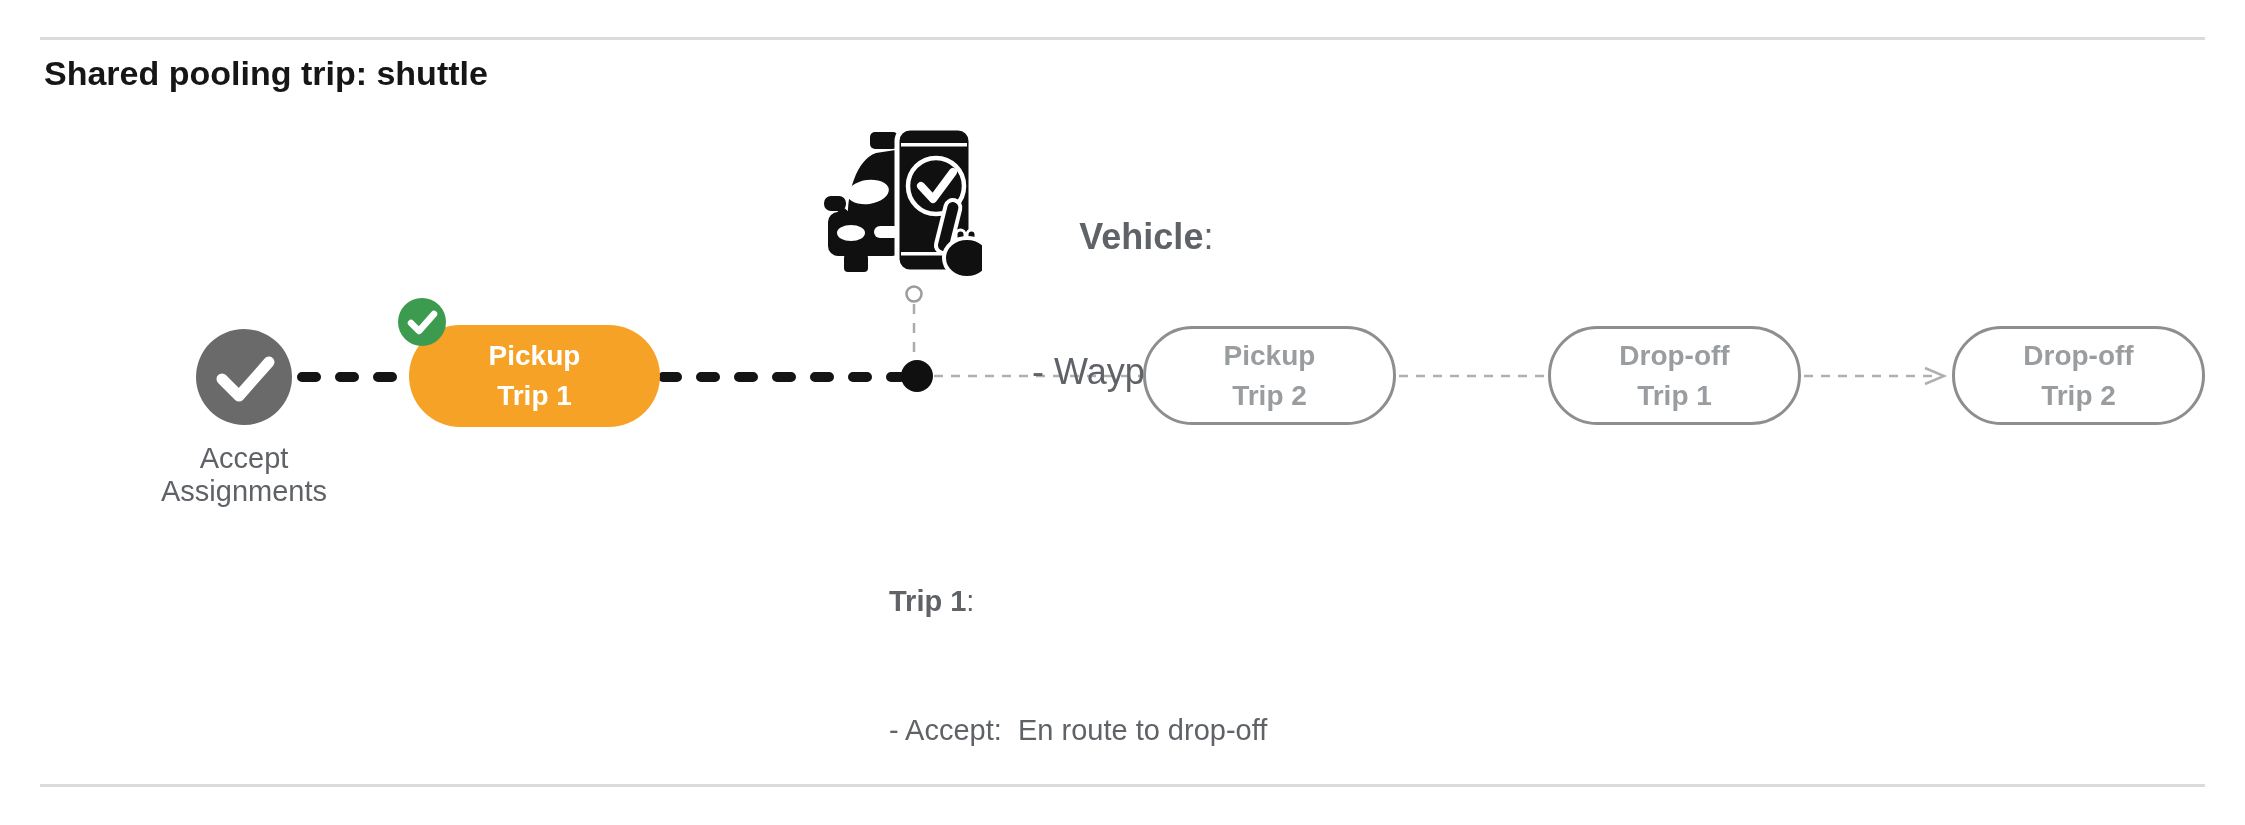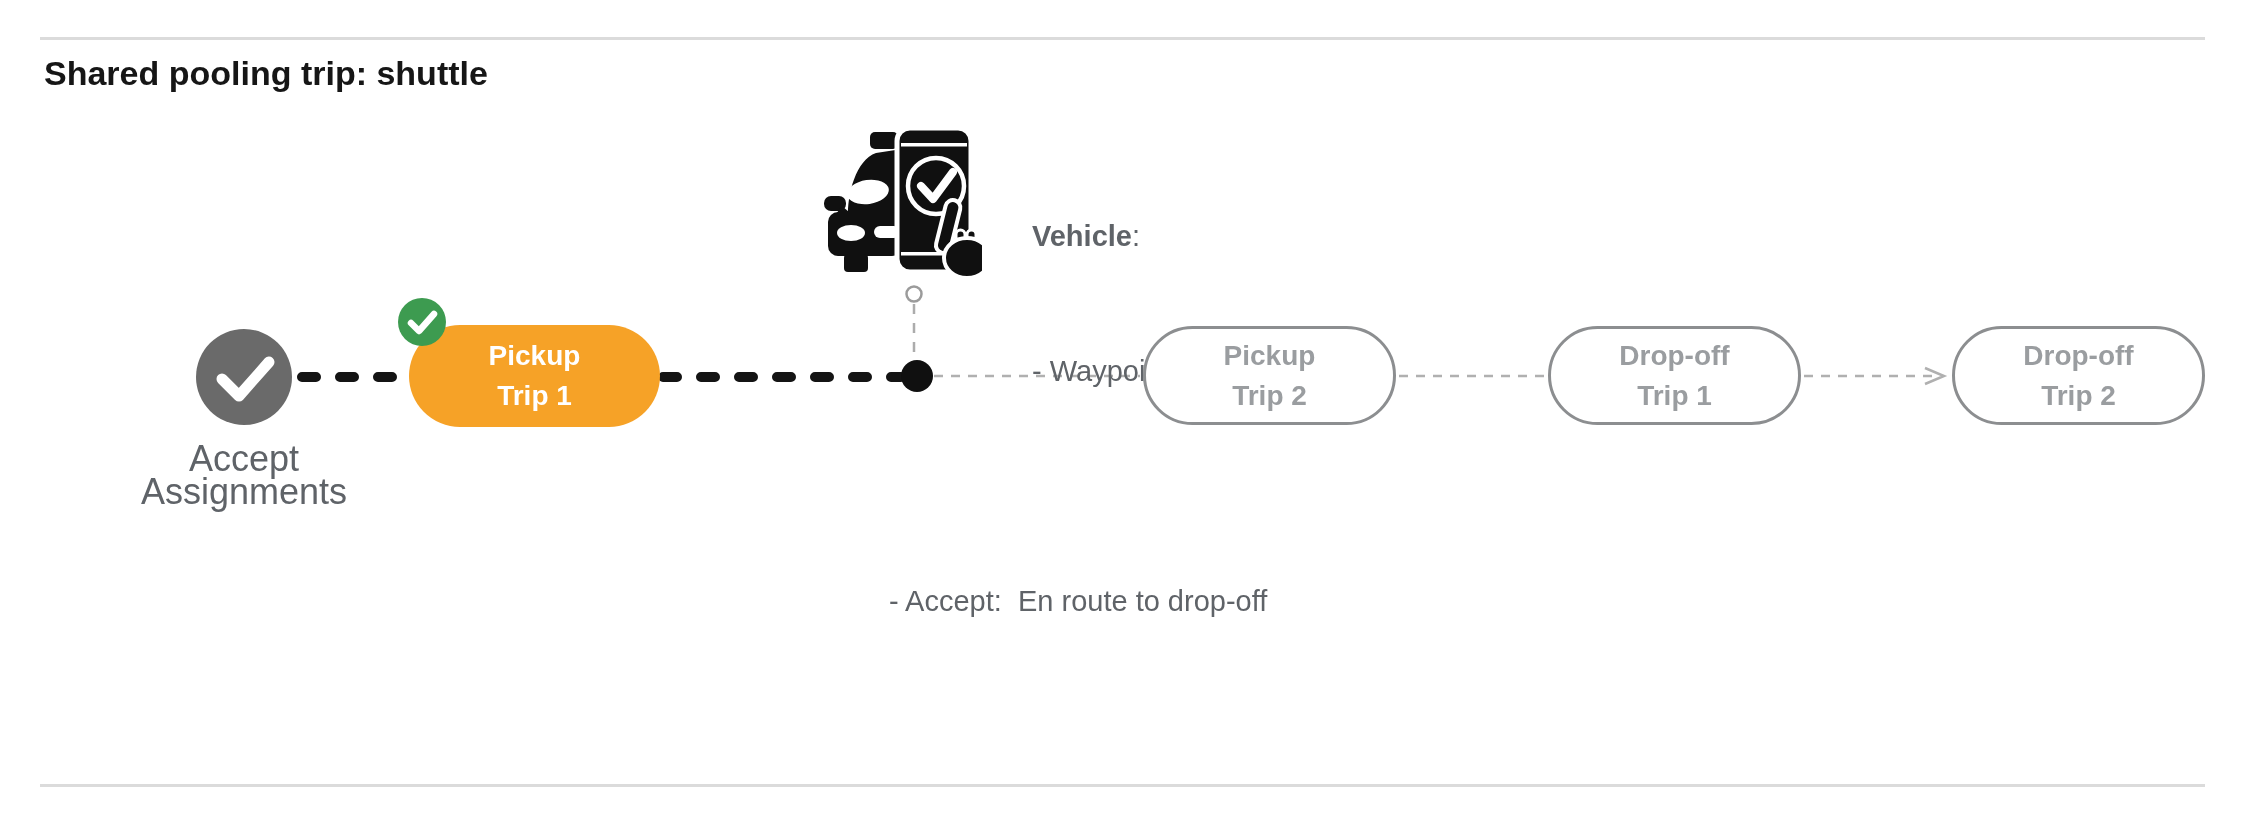--- a/index.html
+++ b/index.html
@@ -18,21 +18,21 @@
     font-size:34px;font-weight:bold;color:#161616;letter-spacing:0;
   }
   .connector-layer{position:absolute;left:0;top:0;}
   .node-circle{
     position:absolute;left:196px;top:329px;width:96px;height:96px;
     border-radius:50%;background:#6a6a6a;
     display:flex;align-items:center;justify-content:center;
   }
   .node-label{
     position:absolute;left:244px;top:442px;transform:translateX(-50%);
-    text-align:center;font-size:36px;line-height:33px;color:#5f6368;
+    text-align:center;font-size:29px;line-height:33px;color:#5f6368;
     white-space:pre-line;
   }
   .pill{
     position:absolute;box-sizing:border-box;
     border-radius:52px;
     display:flex;align-items:center;justify-content:center;
     text-align:center;font-weight:bold;font-size:28px;line-height:40px;
     white-space:pre-line;
   }
   .pill-current{
@@ -47,21 +47,21 @@
   .pill-dropoff1{left:1548px;}
   .pill-dropoff2{left:1952px;}
   .badge{
     position:absolute;left:398px;top:298px;width:48px;height:48px;
     border-radius:50%;background:#3d9b50;
     display:flex;align-items:center;justify-content:center;z-index:3;
   }
   .vehicle-icon{position:absolute;left:818px;top:120px;}
   .vehicle-info{
     position:absolute;left:1032px;top:124px;
-    font-size:29px;line-height:45px;color:#5f6368;white-space:pre-wrap;
+    font-size:36px;line-height:45px;color:#5f6368;white-space:pre-wrap;text-align:center;
   }
   .vehicle-info .b{font-weight:bold;}
   .status-block{
     position:absolute;left:889px;top:494px;
     font-size:29px;line-height:43px;color:#5f6368;white-space:pre-wrap;
   }
   .status-block .b{font-weight:bold;}
 </style>
 </head>
 <body>
@@ -145,20 +145,21 @@
   <div class="pill pill-pending pill-dropoff1">
     <span>Drop-off
 Trip 1</span>
   </div>
   <div class="pill pill-pending pill-dropoff2">
     <span>Drop-off
 Trip 2</span>
   </div>
 
   <div class="status-block">
+    <div><span class="b">Trip 1</span><span>:</span></div>
     <div>- Accept:  En route to drop-off</div>
     
     
     
     
   </div>
 
 </div>
 
 </body></html>

